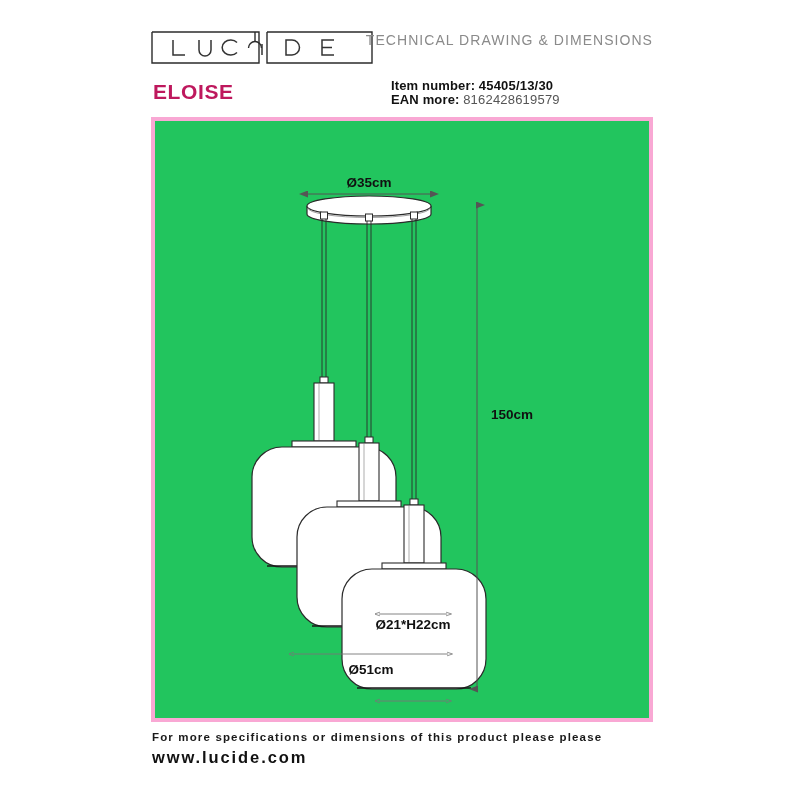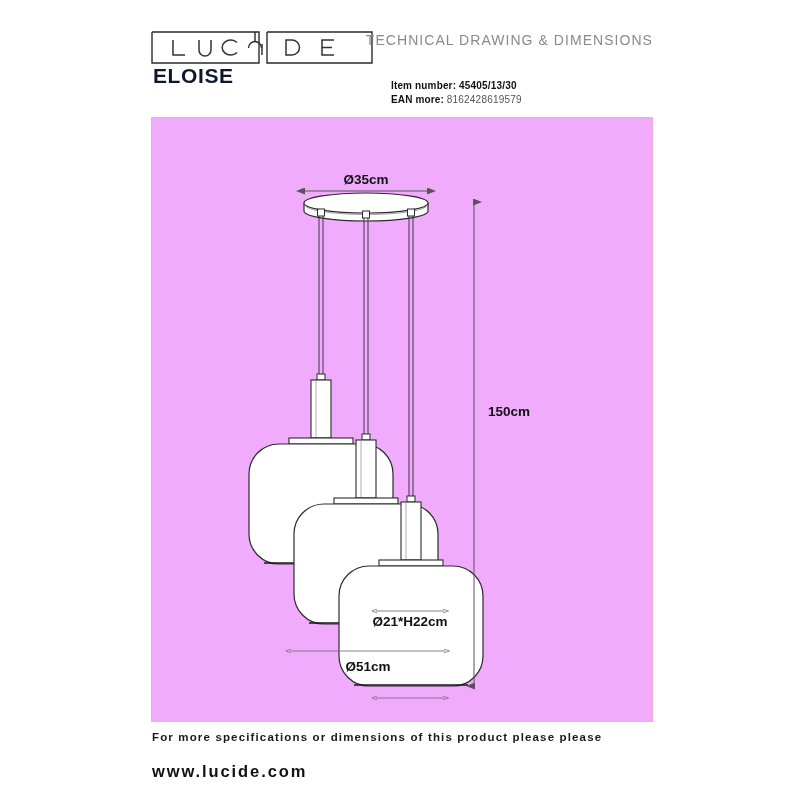--- a/index.html
+++ b/index.html
@@ -41,32 +41,32 @@
     font-size: 14px;
     letter-spacing: 1.05px;
     color: #8a8a8a;
     white-space: nowrap;
     text-transform: uppercase;
   }
 
   .product-name {
     position: absolute;
     left: 2px;
-    top: 40px;
+    top: 56px;
     font-size: 21px;
     font-weight: bold;
     letter-spacing: 0.6px;
-    color: #0f172a;
+    color: #be185d;
   }
 
   .item-block {
     position: absolute;
     left: 240px;
     top: 55px;
-    font-size: 10px;
+    font-size: 13px;
     line-height: 14px;
     white-space: nowrap;
   }
   .item-block .lbl {
     font-weight: bold;
     color: #111;
     letter-spacing: 0.15px;
   }
   .item-block .val-bold {
     font-weight: bold;
@@ -79,42 +79,42 @@
     letter-spacing: 0.2px;
   }
 
   
   .frame {
     position: absolute;
     left: 151px;
     top: 117px;
     width: 502px;
     height: 605px;
-    border: 1px solid #f9a8d4;
+    border: 4px solid #f9a8d4;
     box-sizing: border-box;
-    background: #f0abfc;
+    background: #22c55e;
   }
   .frame svg { display: block; }
 
   
   .footer {
     position: absolute;
     left: 152px;
     top: 731px;
     width: 520px;
   }
   .footer-line1 {
     font-size: 11.5px;
     font-weight: bold;
     letter-spacing: 1.15px;
     color: #1a1a1a;
     white-space: nowrap;
   }
   .footer-line2 {
-    margin-top: 19px;
+    margin-top: 5px;
     font-size: 16.5px;
     font-weight: bold;
     letter-spacing: 1.9px;
     color: #111;
     white-space: nowrap;
   }
 
   .dim-text {
     font-family: "Liberation Sans", sans-serif;
     font-size: 13.5px;

